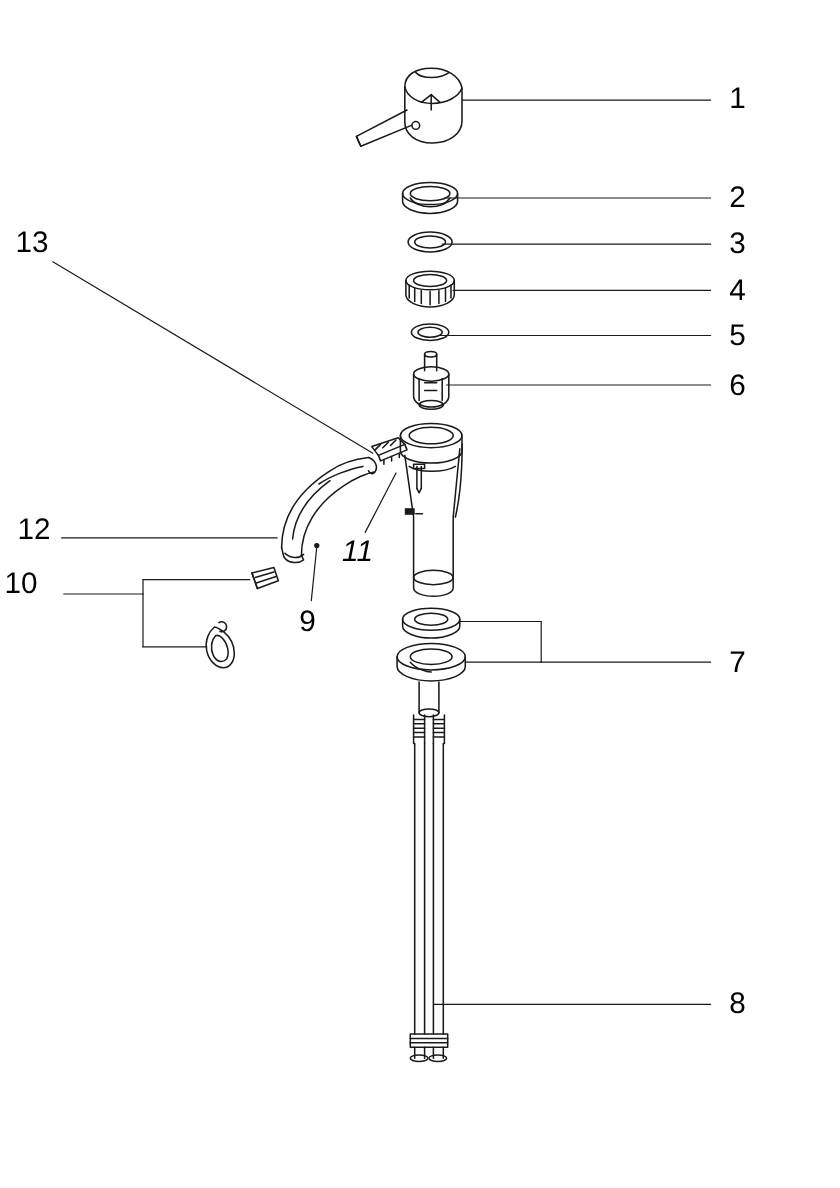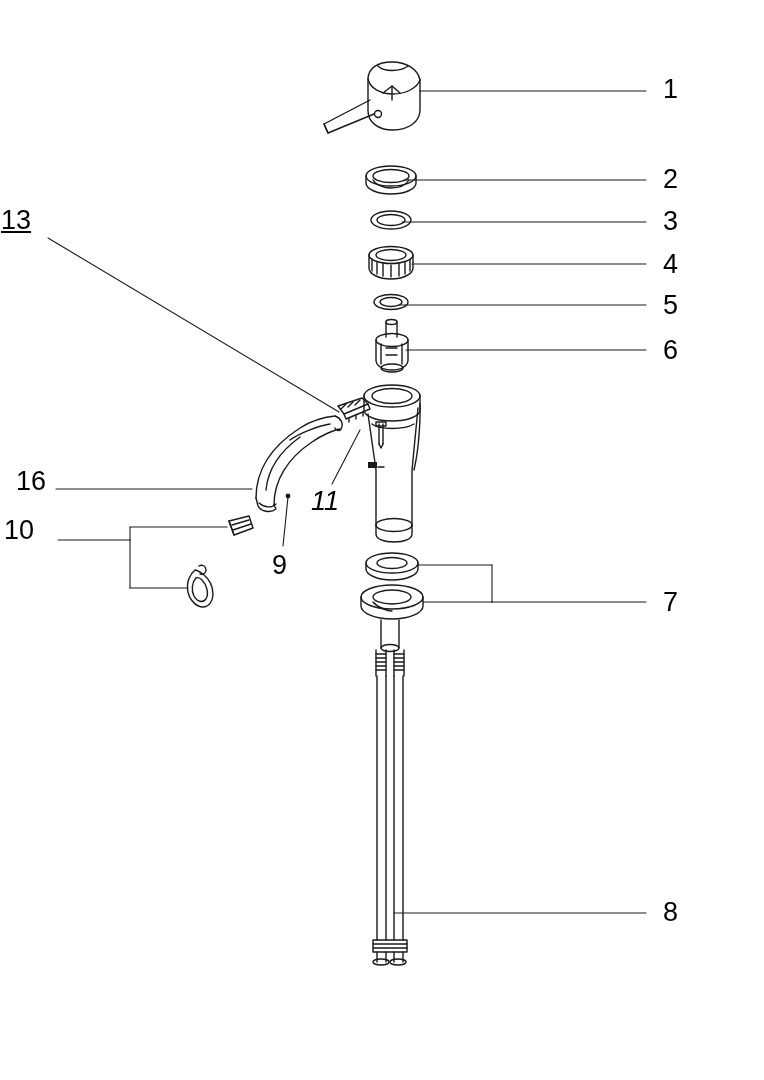--- a/index.html
+++ b/index.html
@@ -222,16 +222,16 @@
   <div class="callout-label" style="left:663px; top:166px;">2</div>
   <div class="callout-label" style="left:663px; top:208px;">3</div>
   <div class="callout-label" style="left:663px; top:251px;">4</div>
   <div class="callout-label" style="left:663px; top:292px;">5</div>
   <div class="callout-label" style="left:663px; top:337px;">6</div>
   <div class="callout-label" style="left:663px; top:589px;">7</div>
   <div class="callout-label" style="left:663px; top:899px;">8</div>
   <div class="callout-label" style="left:272px; top:552px;">9</div>
   <div class="callout-label" style="left:4px;  top:517px;">10</div>
   <div class="callout-label" style="left:311px; top:488px;font-style:italic;">11</div>
-  <div class="callout-label" style="left:16px;  top:468px;">16</div>
-  <div class="callout-label" style="left:1px;  top:207px;text-decoration:underline;">13</div>
+  <div class="callout-label" style="left:16px;  top:468px;">12</div>
+  <div class="callout-label" style="left:14px;  top:207px;">13</div>
 
 </div>
 
 </body></html>

